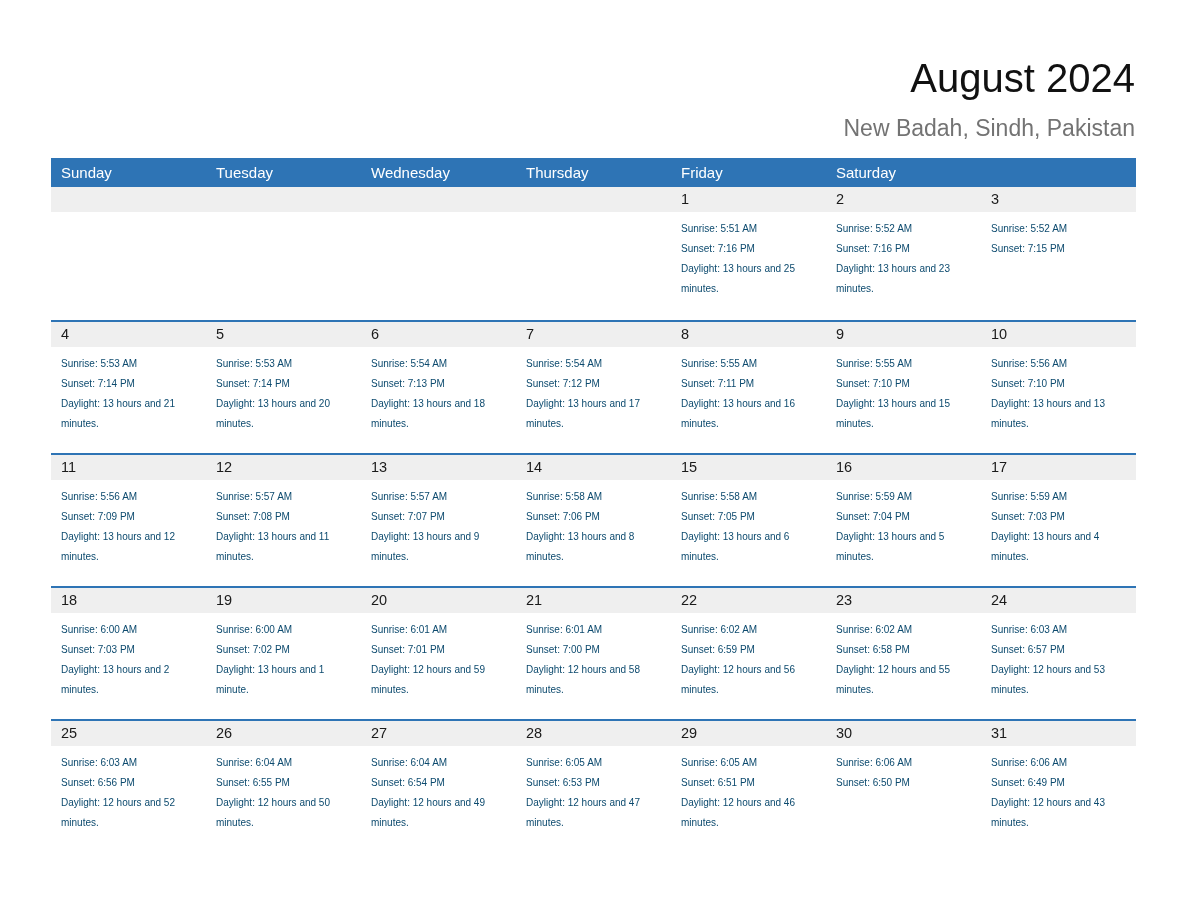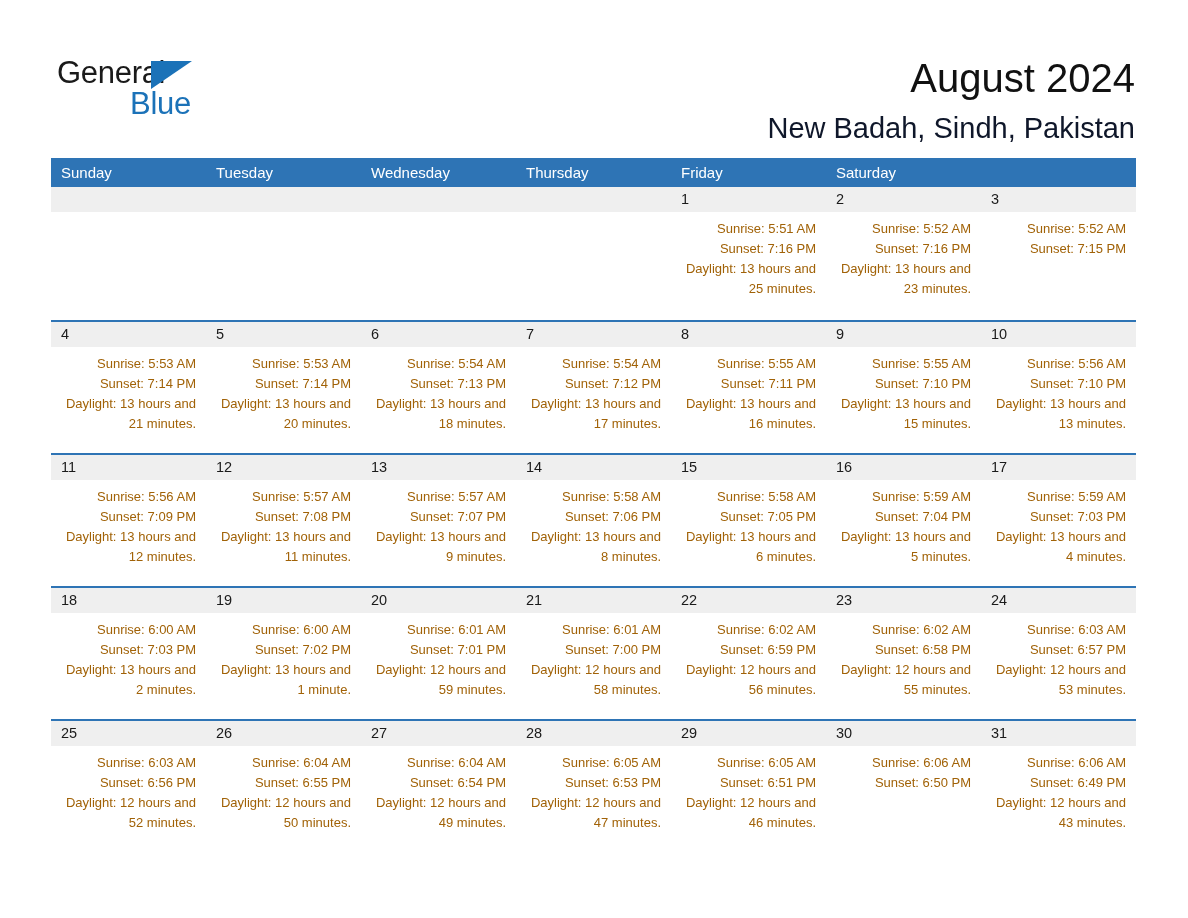--- a/index.html
+++ b/index.html
@@ -69,23 +69,23 @@
     line-height: 48px;
     color: #111111;
     font-weight: 400;
     text-align: right;
     white-space: nowrap;
   }
   .title-location {
     position: absolute;
     right: 53px;
     top: 114px;
-    font-size: 29px;
+    font-size: 23px;
     line-height: 28px;
-    color: #0f172a;
+    color: #737373;
     font-weight: 400;
     text-align: center;
     white-space: nowrap;
   }
 
   
   .calendar {
     position: absolute;
     left: 51px;
     top: 158px;
@@ -125,40 +125,34 @@
     height: 25px;
     font-size: 14.5px;
     line-height: 25px;
     color: #1a1a1a;
     padding-left: 10px;
   }
   .day-cell.empty .day-num { color: transparent; }
 
   .day-info {
     padding: 7px 10px 0 10px;
-    font-size: 13px;
+    font-size: 10px;
     line-height: 20px;
-    color: #a16207;
-    text-align: right;
+    color: #0c4a6e;
   }
   .day-info div { white-space: nowrap; }
   .day-info .daylight { white-space: normal; }
 </style>
 </head>
 <body>
 
 <div id="page">
 
   <div class="header">
 
-    <div class="logo">
-      <span class="logo-general">General</span>
-      <span class="logo-tri"></span>
-      <span class="logo-blue">Blue</span>
-    </div>
 
     <div class="title-month">August 2024</div>
     <div class="title-location">New Badah, Sindh, Pakistan</div>
   </div>
 
   <div class="calendar">
     <div class="weekday-row" id="weekday-row">
         <div class="weekday">Sunday</div>
         <div class="weekday">Tuesday</div>
         <div class="weekday">Wednesday</div>

